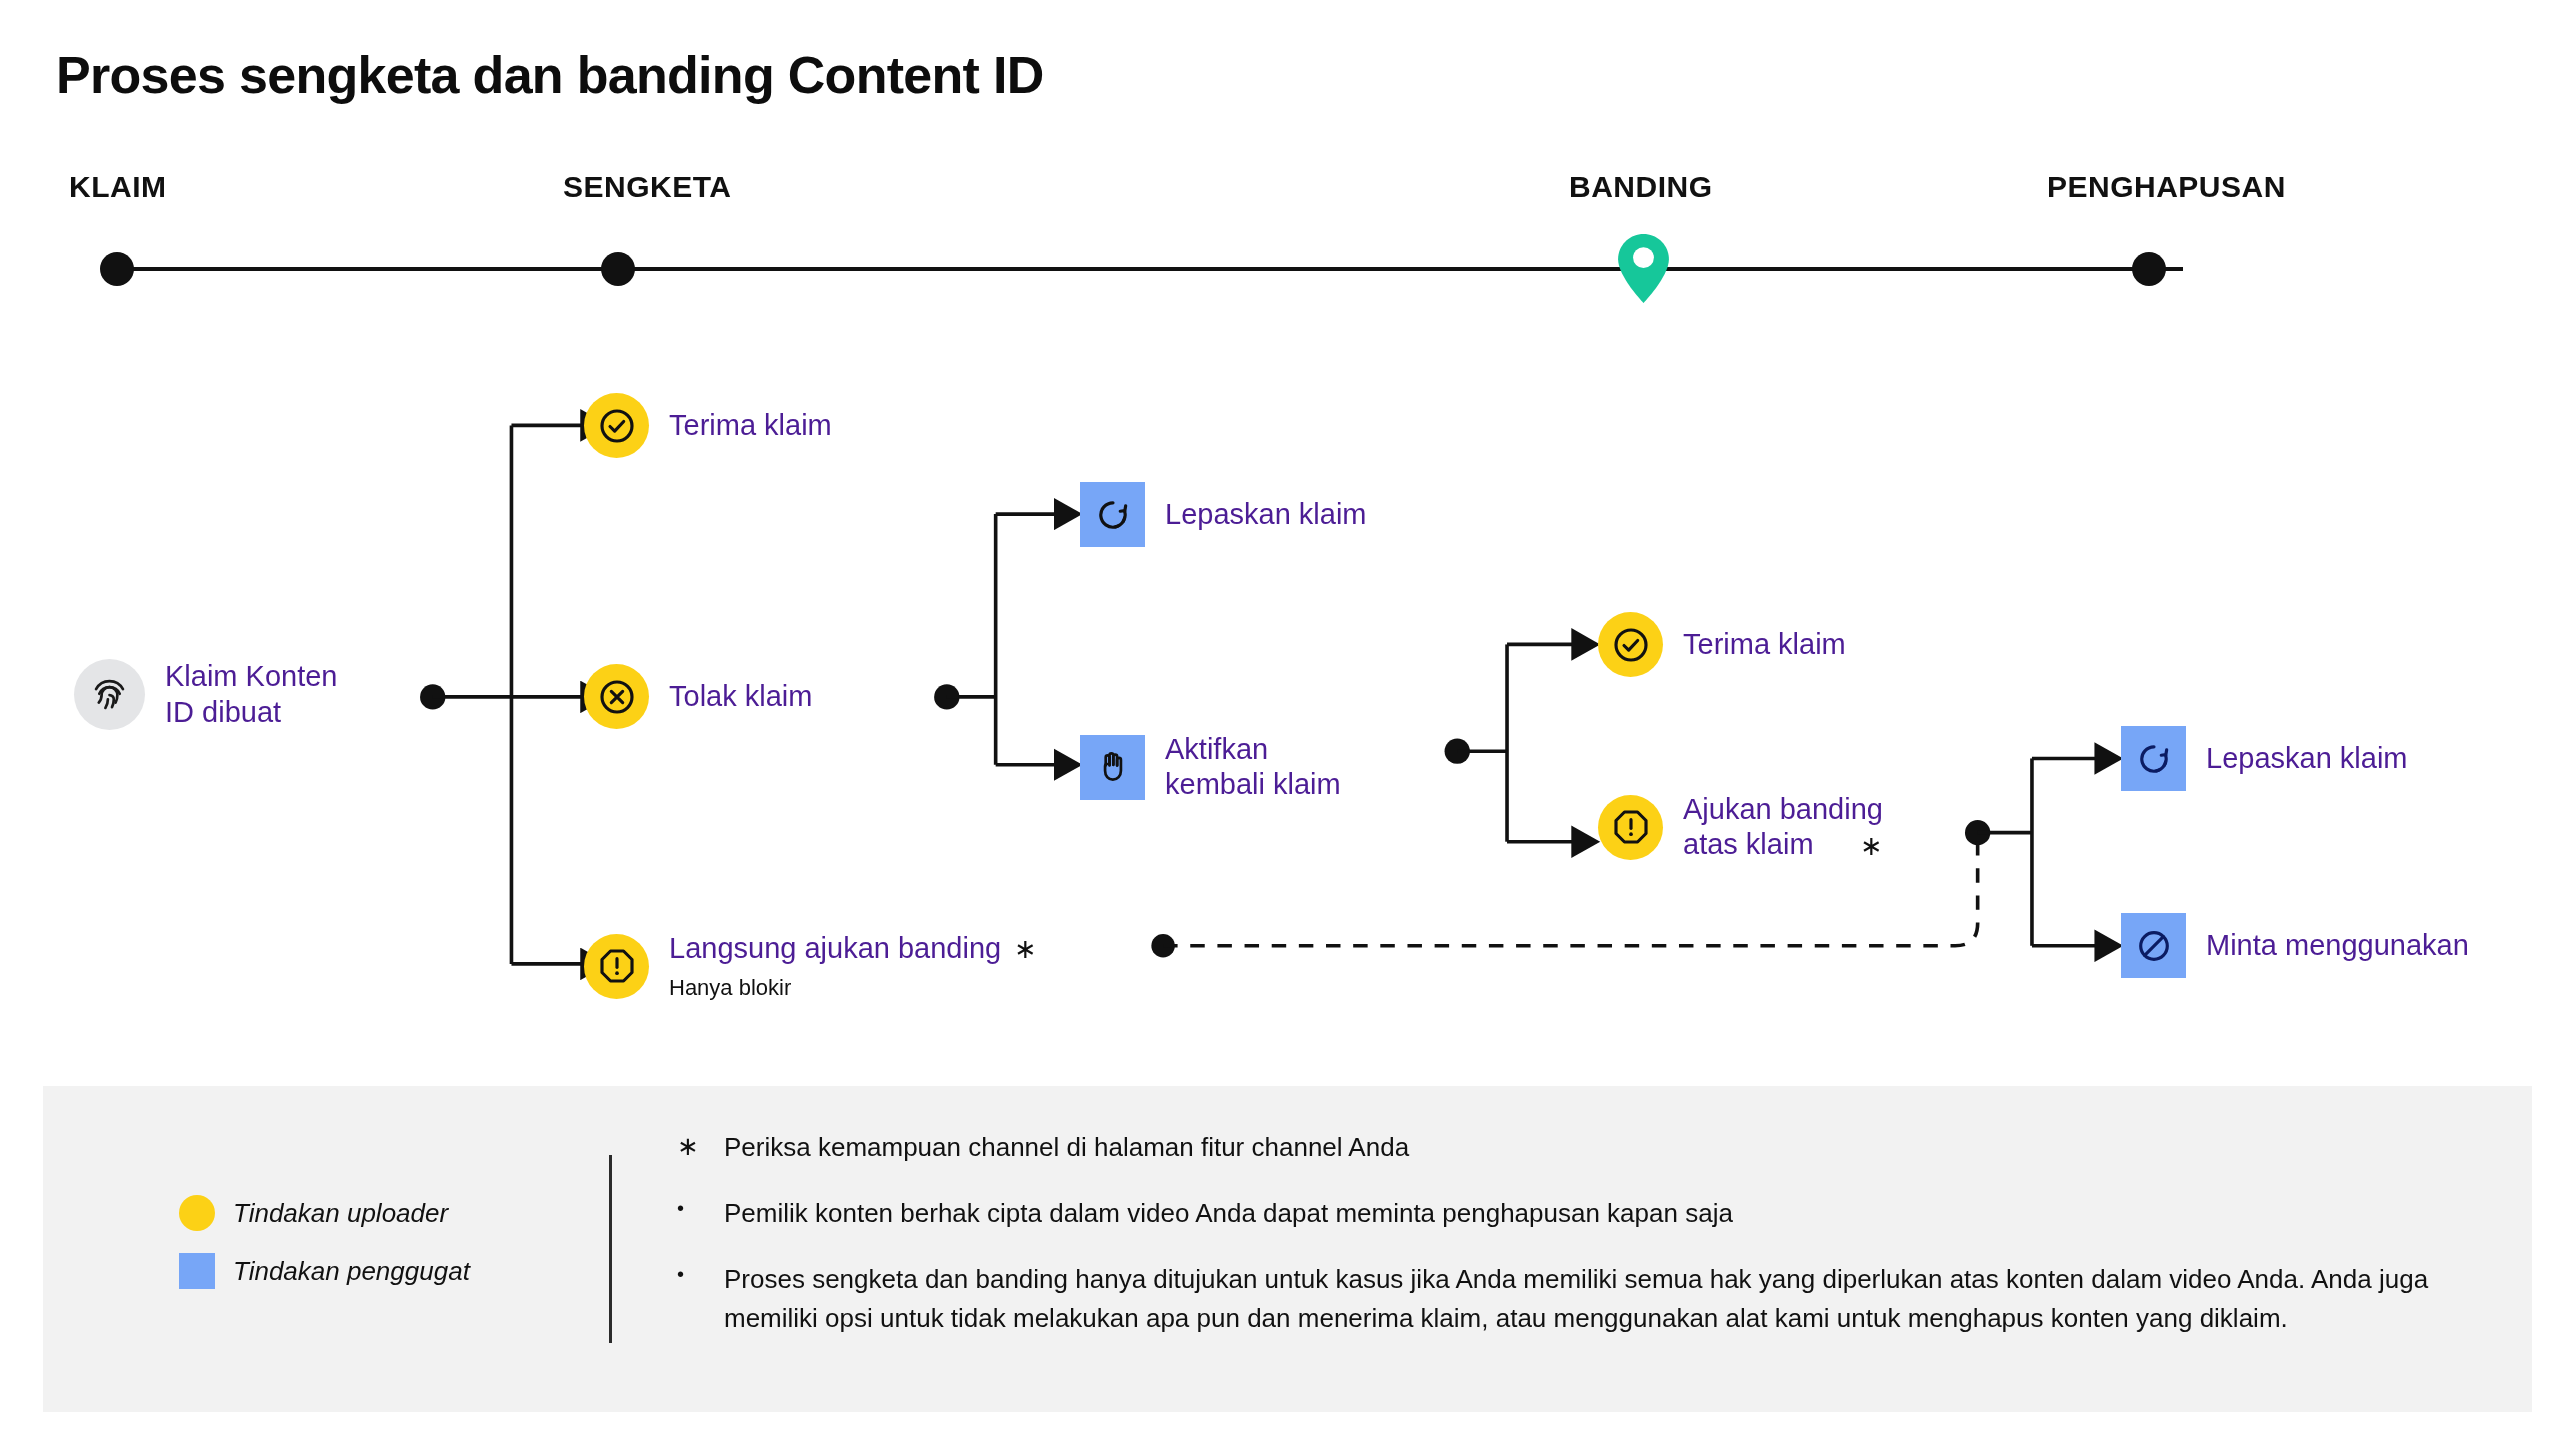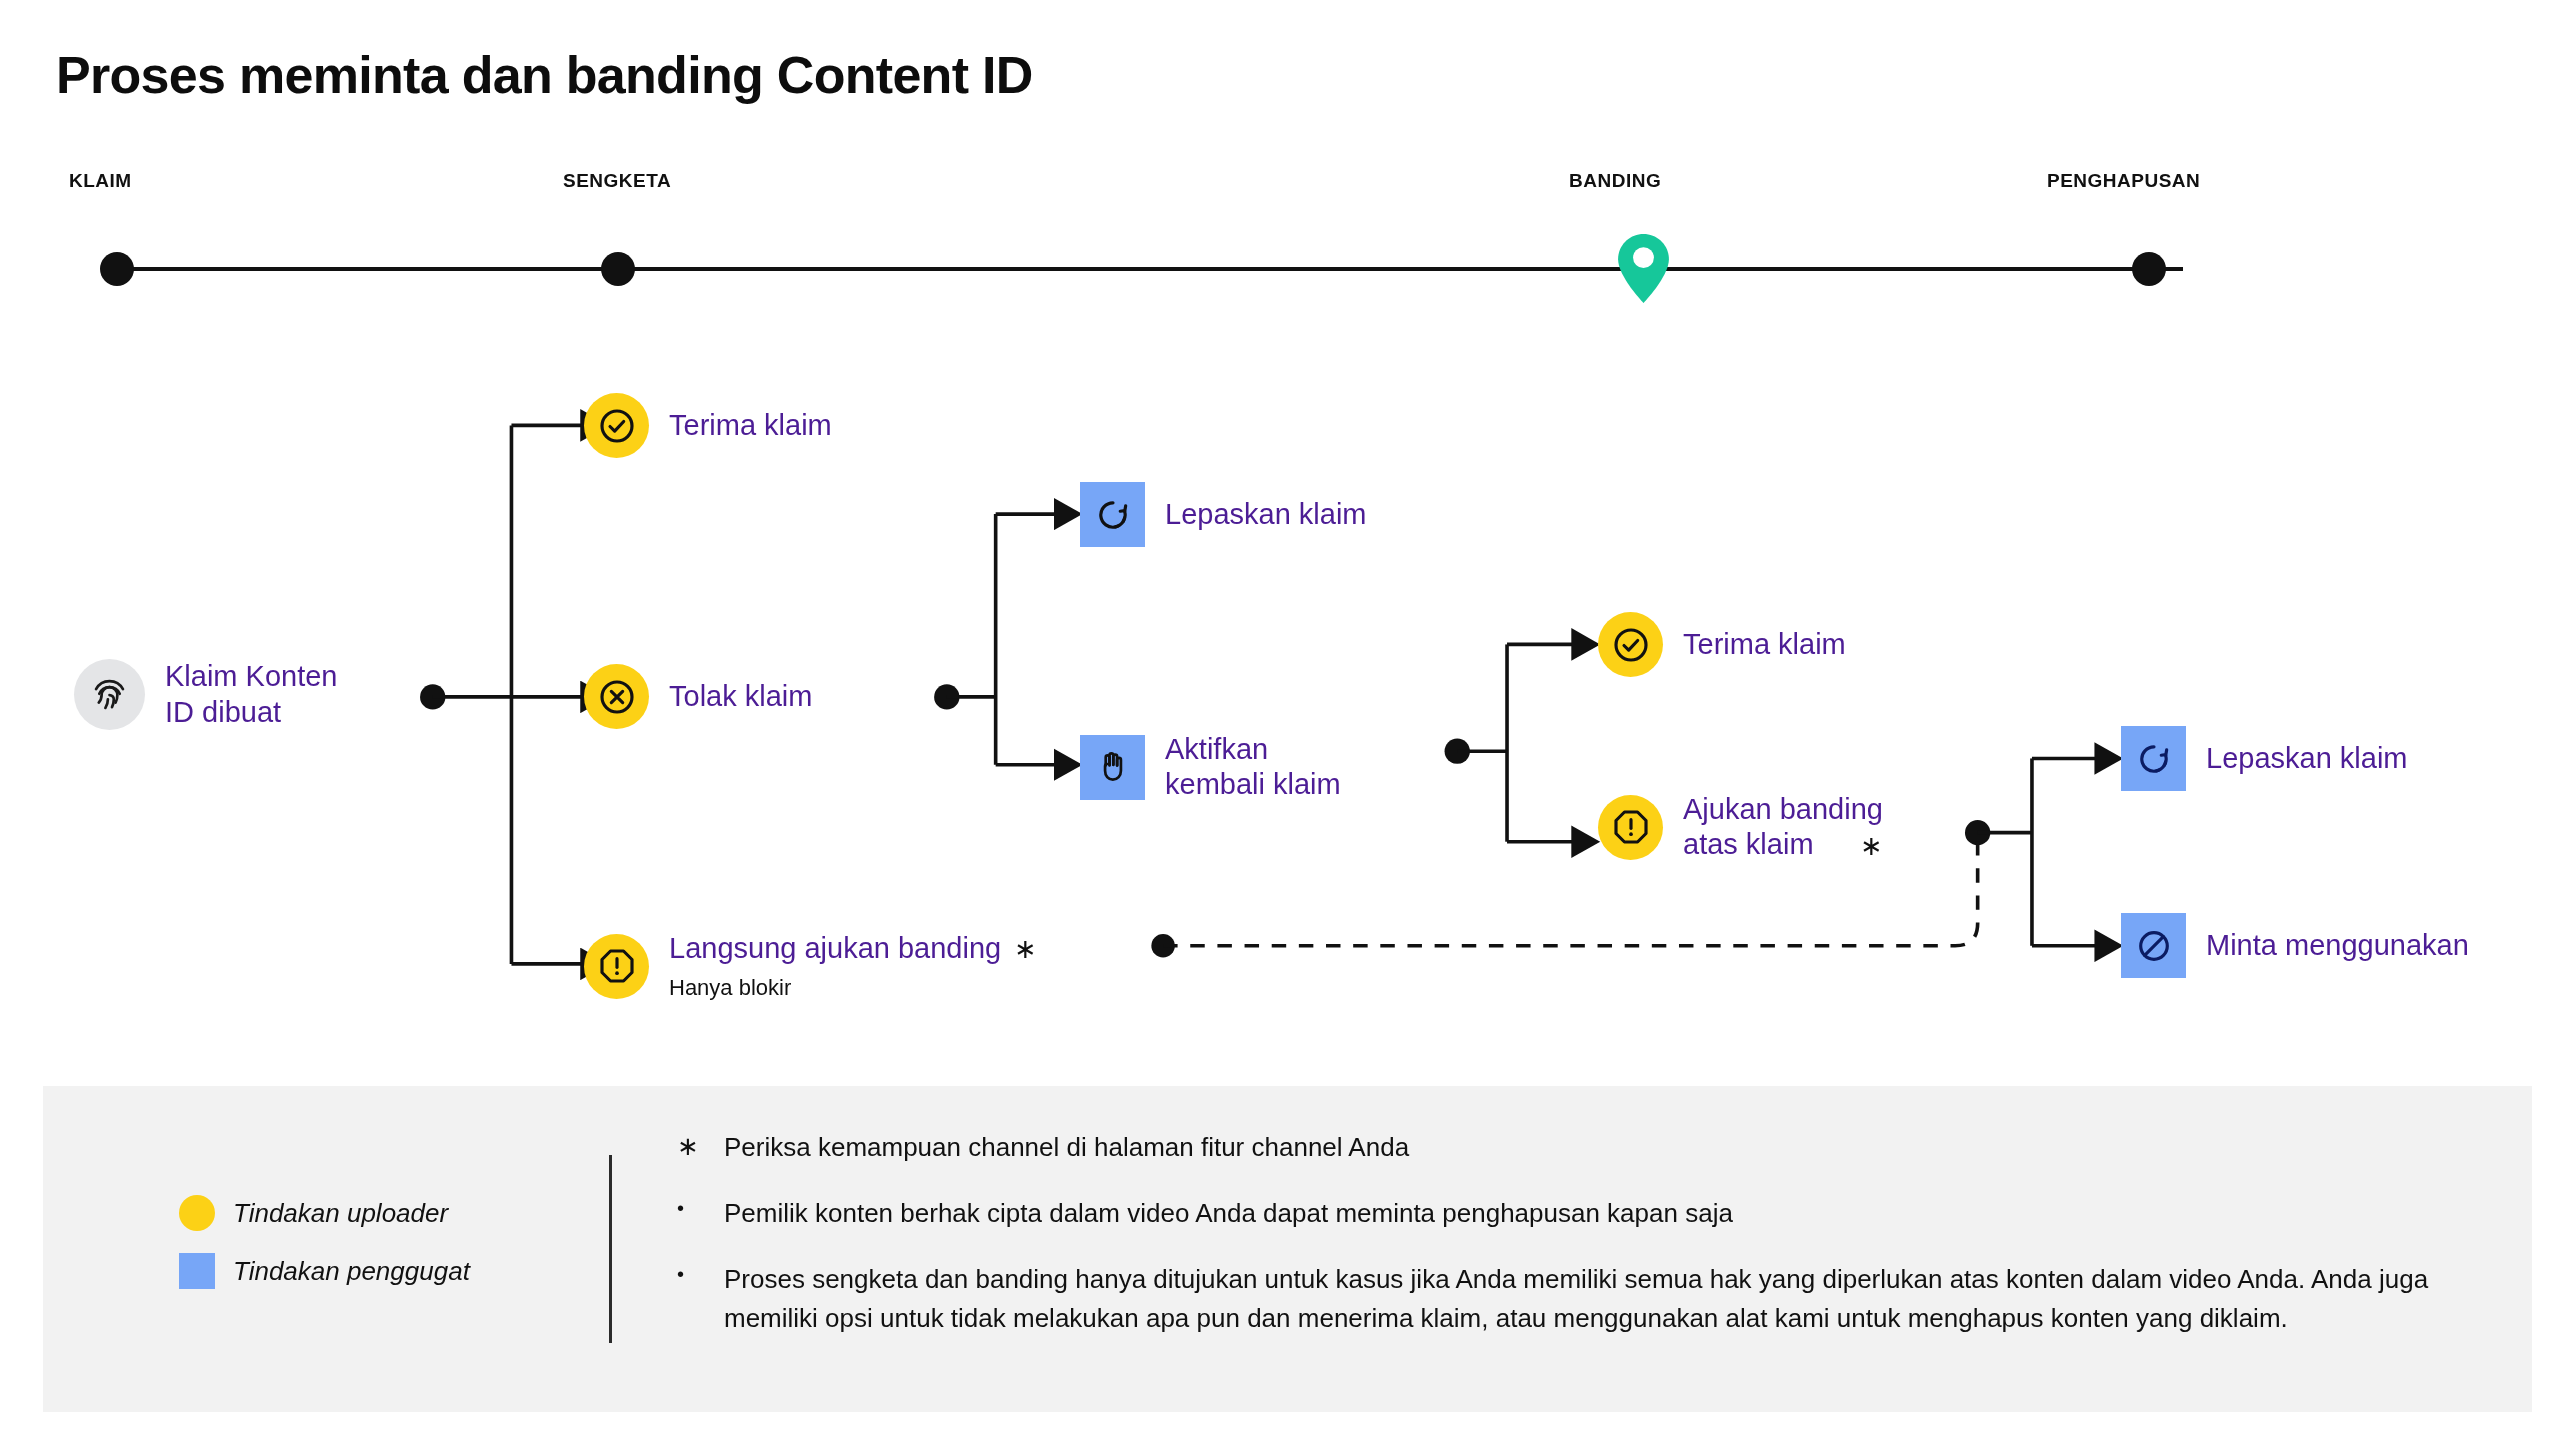--- a/index.html
+++ b/index.html
@@ -15,21 +15,21 @@
 
   .title{
     position:absolute;left:56px;top:45px;
     font-size:52px;font-weight:bold;letter-spacing:-0.7px;
     color:#0d0d0d;white-space:nowrap;
   }
 
   
   .tl-label{
     position:absolute;top:170px;
-    font-size:19px;font-weight:bold;letter-spacing:0.5px;
+    font-size:30px;font-weight:bold;letter-spacing:0.5px;
     color:#111;white-space:nowrap;
   }
   .tl-line{
     position:absolute;left:116px;top:267px;width:2067px;height:3.6px;
     background:#111;
   }
   .tl-dot{
     position:absolute;width:34px;height:34px;border-radius:50%;
     background:#111;top:252px;
   }
@@ -87,21 +87,21 @@
     width:47px;flex:0 0 auto;font-size:26px;line-height:1.45;color:#111;text-align:left;
   }
   .note-body{font-size:26px;line-height:1.5;color:#111;}
   .note-sm .note-mark{font-size:20px;}
 </style>
 </head>
 <body>
 
 <div id="root">
 
-  <div class="title">Proses meminta dan banding Content ID</div>
+  <div class="title">Proses sengketa dan banding Content ID</div>
 
   <div class="tl-label" style="left:69px;">KLAIM</div>
   <div class="tl-label" style="left:563px;text-align:center;">SENGKETA</div>
   <div class="tl-label" style="left:1569px;">BANDING</div>
   <div class="tl-label" style="left:2047px;text-align:right;">PENGHAPUSAN</div>
 
   <div class="tl-line"></div>
   <div class="tl-dot" style="left:100px;"></div>
   <div class="tl-dot" style="left:601px;"></div>
   <div class="tl-dot" style="left:2132px;"></div>

